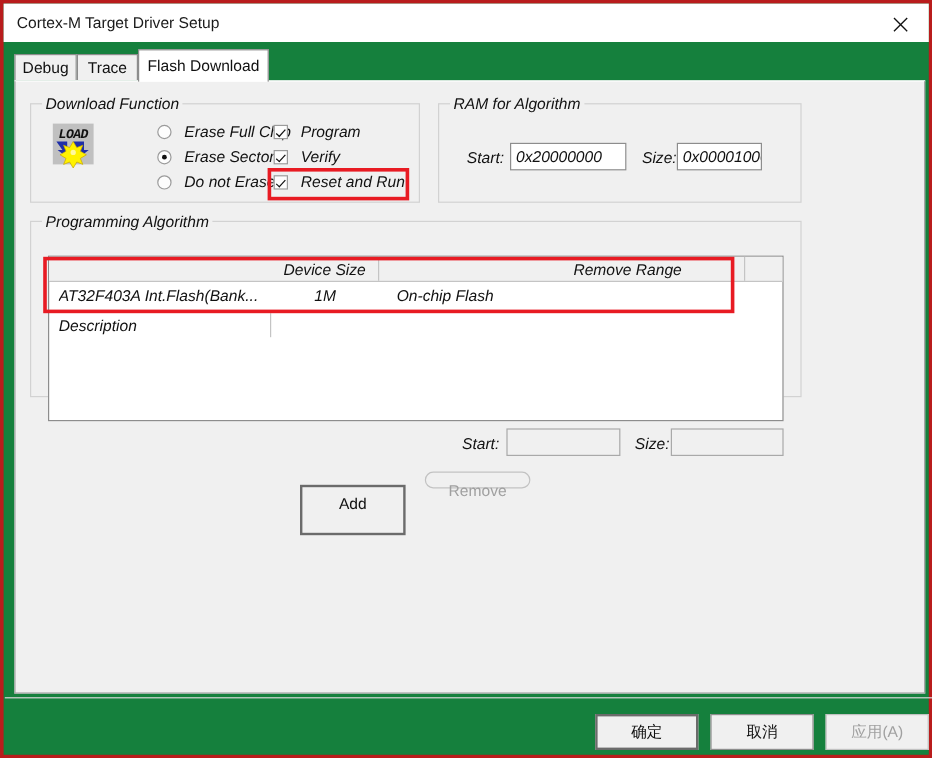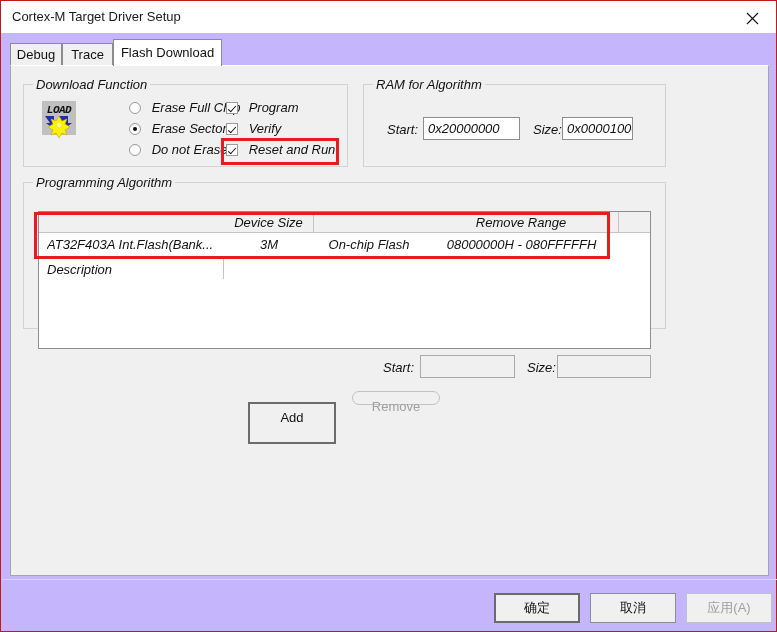--- a/index.html
+++ b/index.html
@@ -15,22 +15,22 @@
     color: #000;
     overflow: hidden;
     -webkit-font-smoothing: none;
   }
 
   
   #window {
     position: absolute;
     left: 0; top: 0;
     width: 777px; height: 632px;
-    background: #c4b5fd;
-    border: 1px solid #b91c1c;
+    background: #15803d;
+    border: 3px solid #b91c1c;
     box-sizing: border-box;
   }
   #titlebar {
     position: absolute;
     left: 0; top: 0;
     width: 100%; height: 32px;
     background: #ffffff;
     box-sizing: border-box;
   }
   #title-text {
@@ -354,23 +354,22 @@
 
     <div id="listview">
       <div id="list-header">
         <div class="hcell" style="left:0px;   width:185px; text-align:left; padding-left:8px;margin-top:47px;">Description</div>
         <div class="hcell" style="left:185px; width:90px;">Device Size</div>
         <div class="hcell" style="left:385px; width:195px;">Remove Range</div>
         <div class="hcell" style="left:580px; width:31px; border-right:none;"></div>
       </div>
       <div id="list-row">
         <div class="dcell" style="left:8px;   width:180px; text-align:left;">AT32F403A Int.Flash(Bank...</div>
-        <div class="dcell" style="left:185px; width:90px; text-align:center;">3M</div>
+        <div class="dcell" style="left:185px; width:90px; text-align:center;">1M</div>
         <div class="dcell" style="left:275px; width:110px; text-align:center;">On-chip Flash</div>
-        <div class="dcell" style="left:385px; width:195px; text-align:center;">08000000H - 080FFFFFH</div>
       </div>
     </div>
 
     <div class="field-label" style="left:359px; top:177px;">Start:</div>
     <div class="textfield disabled" style="left:396px; top:172px; width:95px;"></div>
     <div class="field-label" style="left:503px; top:177px;">Size:</div>
     <div class="textfield disabled" style="left:533px; top:172px; width:94px;"></div>
   </div>
 
   <div class="button default" id="btn-add">Add</div>

